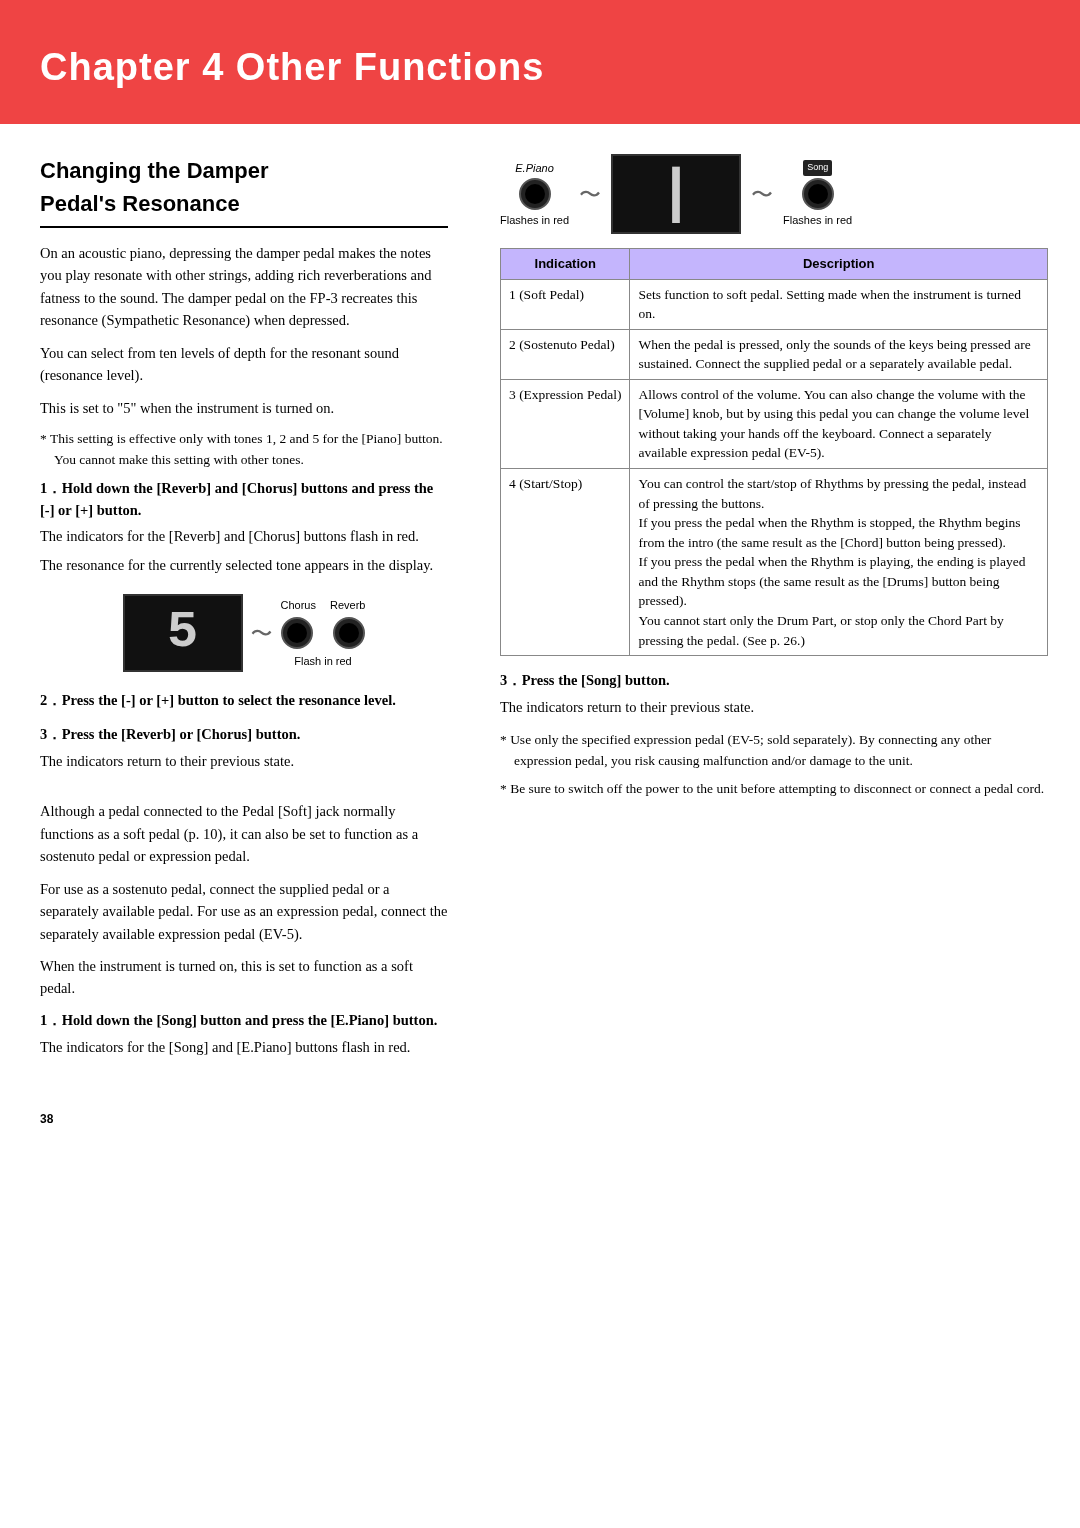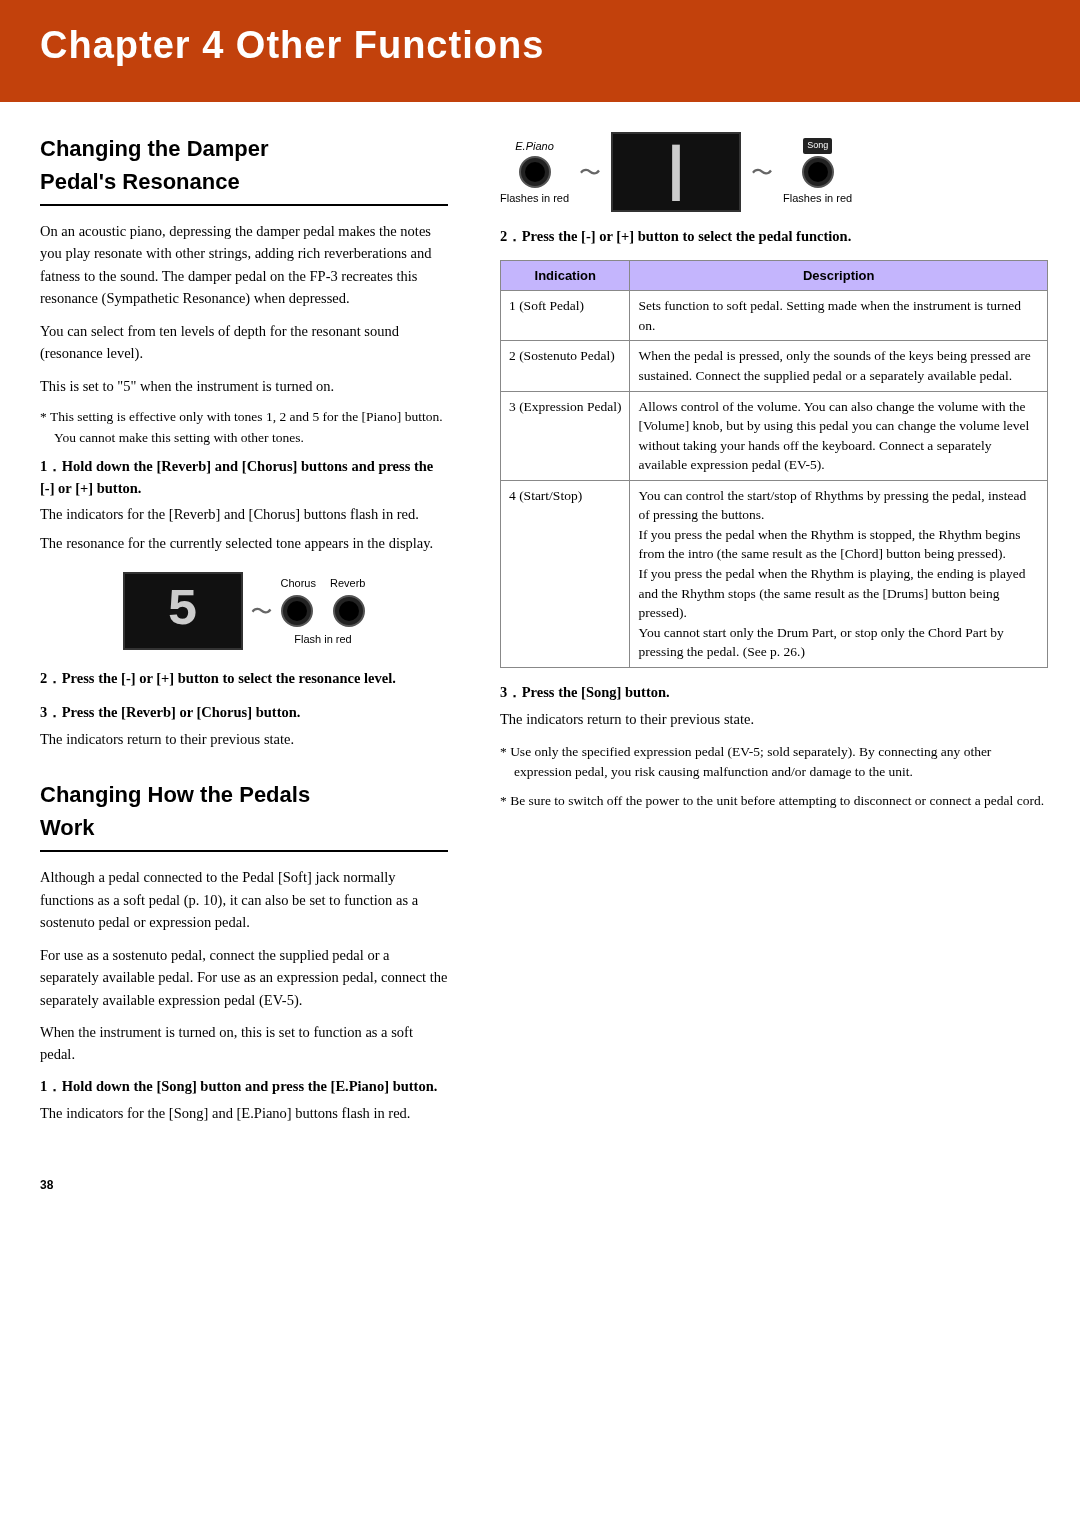--- a/index.html
+++ b/index.html
@@ -8,23 +8,23 @@
       background: #fff;
       color: #000;
       width: 1080px;
       min-height: 1528px;
       font-size: 15px;
       line-height: 1.5;
     }
 
     
     .chapter-header {
-      background: #c2410c;
+      background: #ef4444;
       color: #fff;
-      padding: 17px 40px 28px 40px;
+      padding: 39px 40px 28px 40px;
       font-size: 38px;
       font-weight: bold;
       font-family: Arial, sans-serif;
       letter-spacing: 1px;
     }
 
     .main-content {
       display: flex;
       gap: 0;
       padding: 0;
@@ -302,21 +302,20 @@
     <div class="step">
       <div class="step-label">2．Press the [-] or [+] button to select the resonance level.</div>
     </div>
 
     <div class="step">
       <div class="step-label">3．Press the [Reverb] or [Chorus] button.</div>
       <div class="step-text">The indicators return to their previous state.</div>
     </div>
 
     <div class="section-gap"></div>
-    <div class="section-title">Changing How the Pedals<br>Work</div>
 
     <p>Although a pedal connected to the Pedal [Soft] jack normally functions as a soft pedal (p. 10), it can also be set to function as a sostenuto pedal or expression pedal.</p>
 
     <p>For use as a sostenuto pedal, connect the supplied pedal or a separately available pedal. For use as an expression pedal, connect the separately available expression pedal (EV-5).</p>
 
     <p>When the instrument is turned on, this is set to function as a soft pedal.</p>
 
     <div class="step">
       <div class="step-label">1．Hold down the [Song] button and press the [E.Piano] button.</div>
       <div class="step-text">The indicators for the [Song] and [E.Piano] buttons flash in red.</div>
@@ -346,23 +345,20 @@
 
       <div class="song-area">
         <span class="song-label-box">Song</span>
         <div class="btn-circle">
           <div class="btn-circle-inner"></div>
         </div>
         <span class="flash-red-label">Flashes in red</span>
       </div>
     </div>
 
-    <div class="step">
-      <div class="step-label">2．Press the [-] or [+] button to select the pedal function.</div>
-    </div>
 
     <table class="pedal-table">
       <thead>
         <tr>
           <th>Indication</th>
           <th>Description</th>
         </tr>
       </thead>
       <tbody id="table-body">
       <tr>

